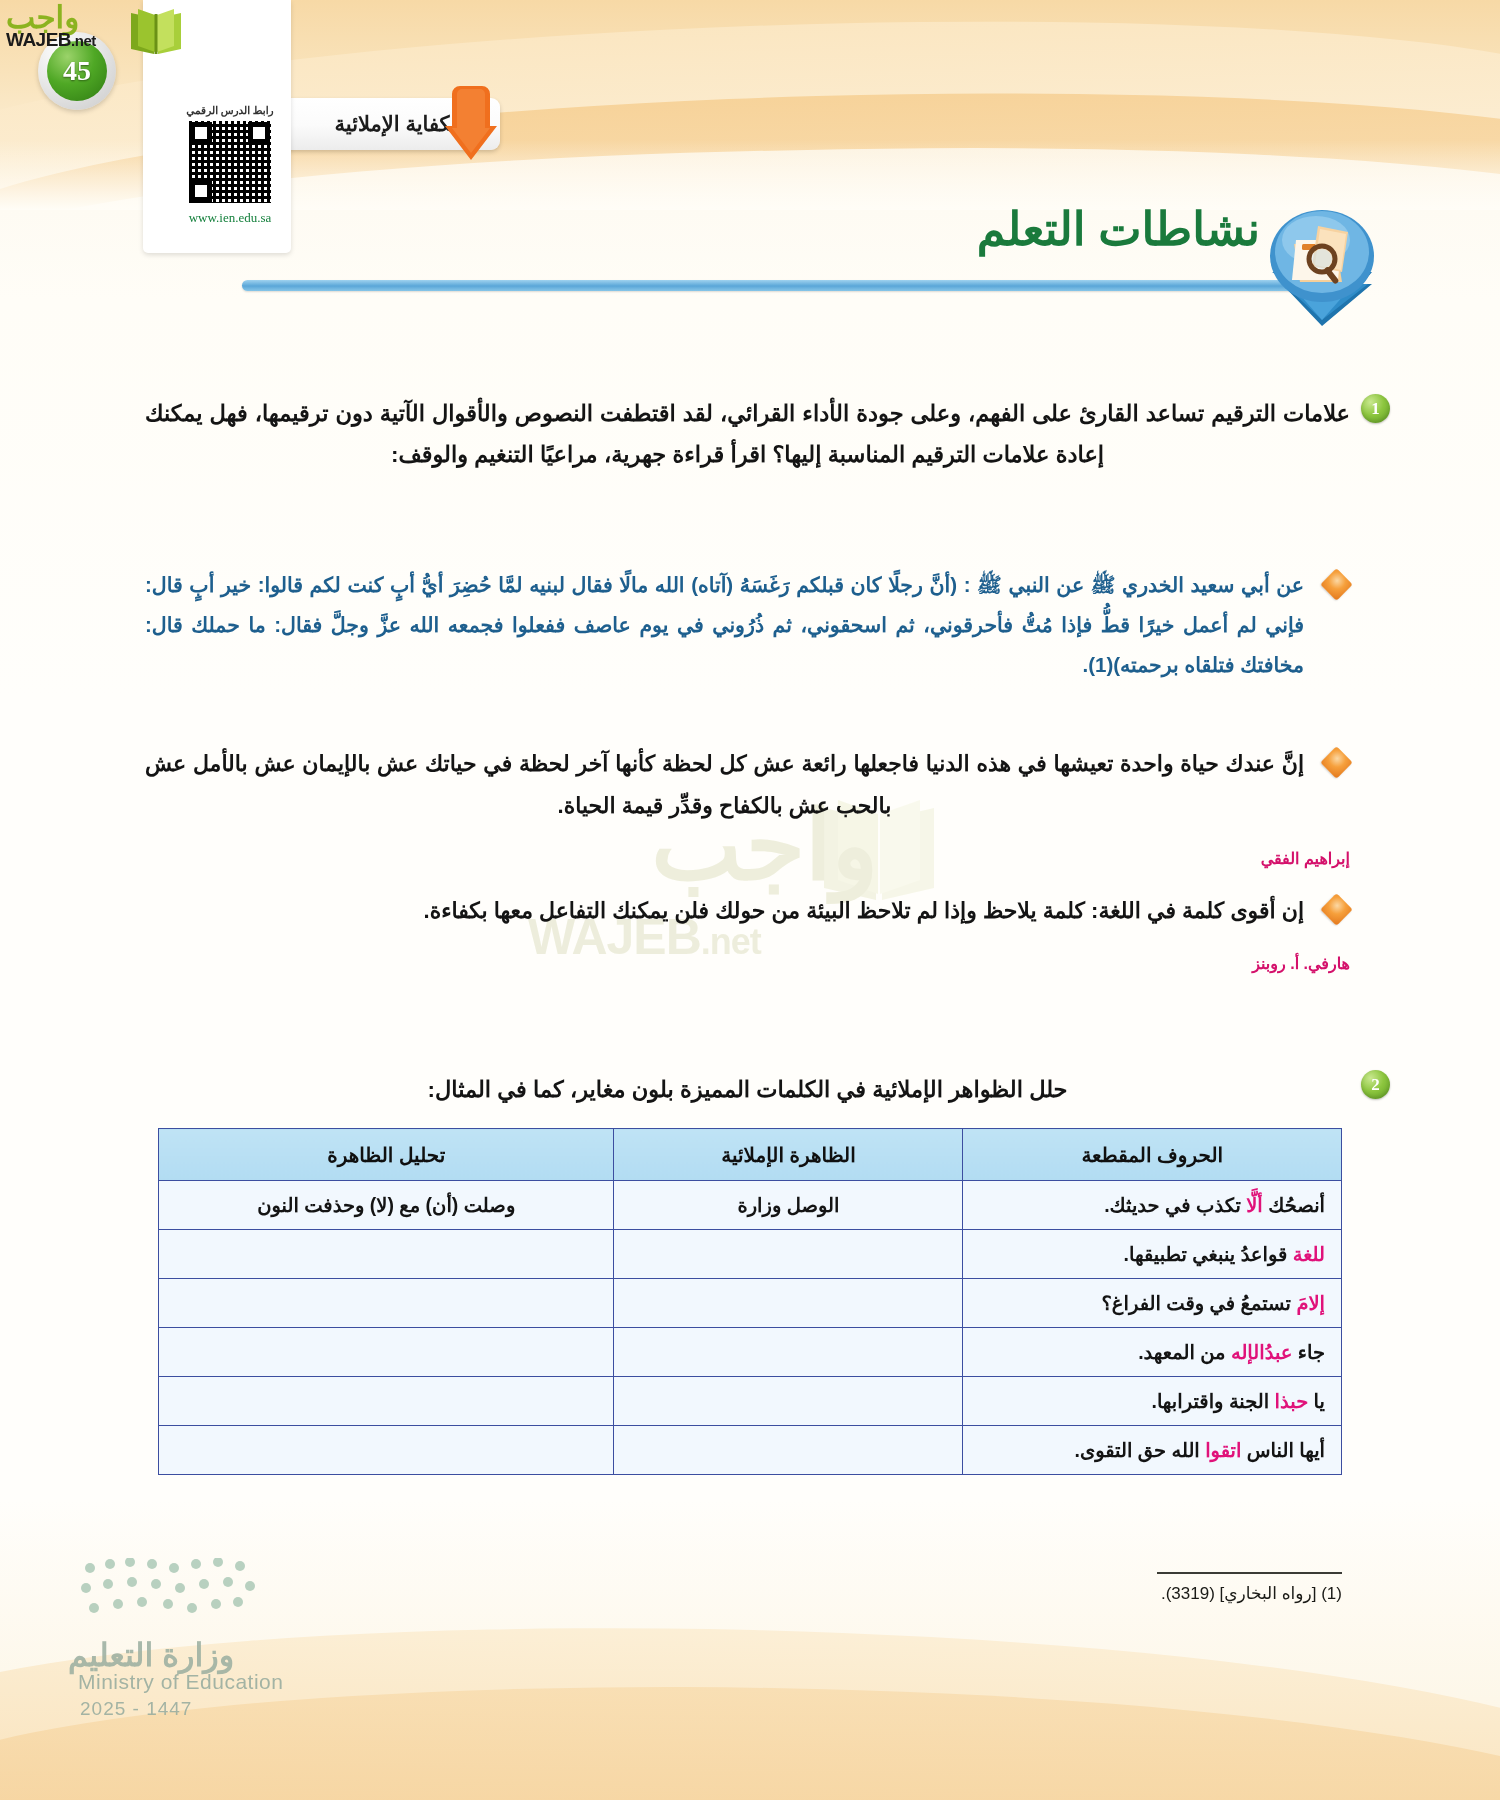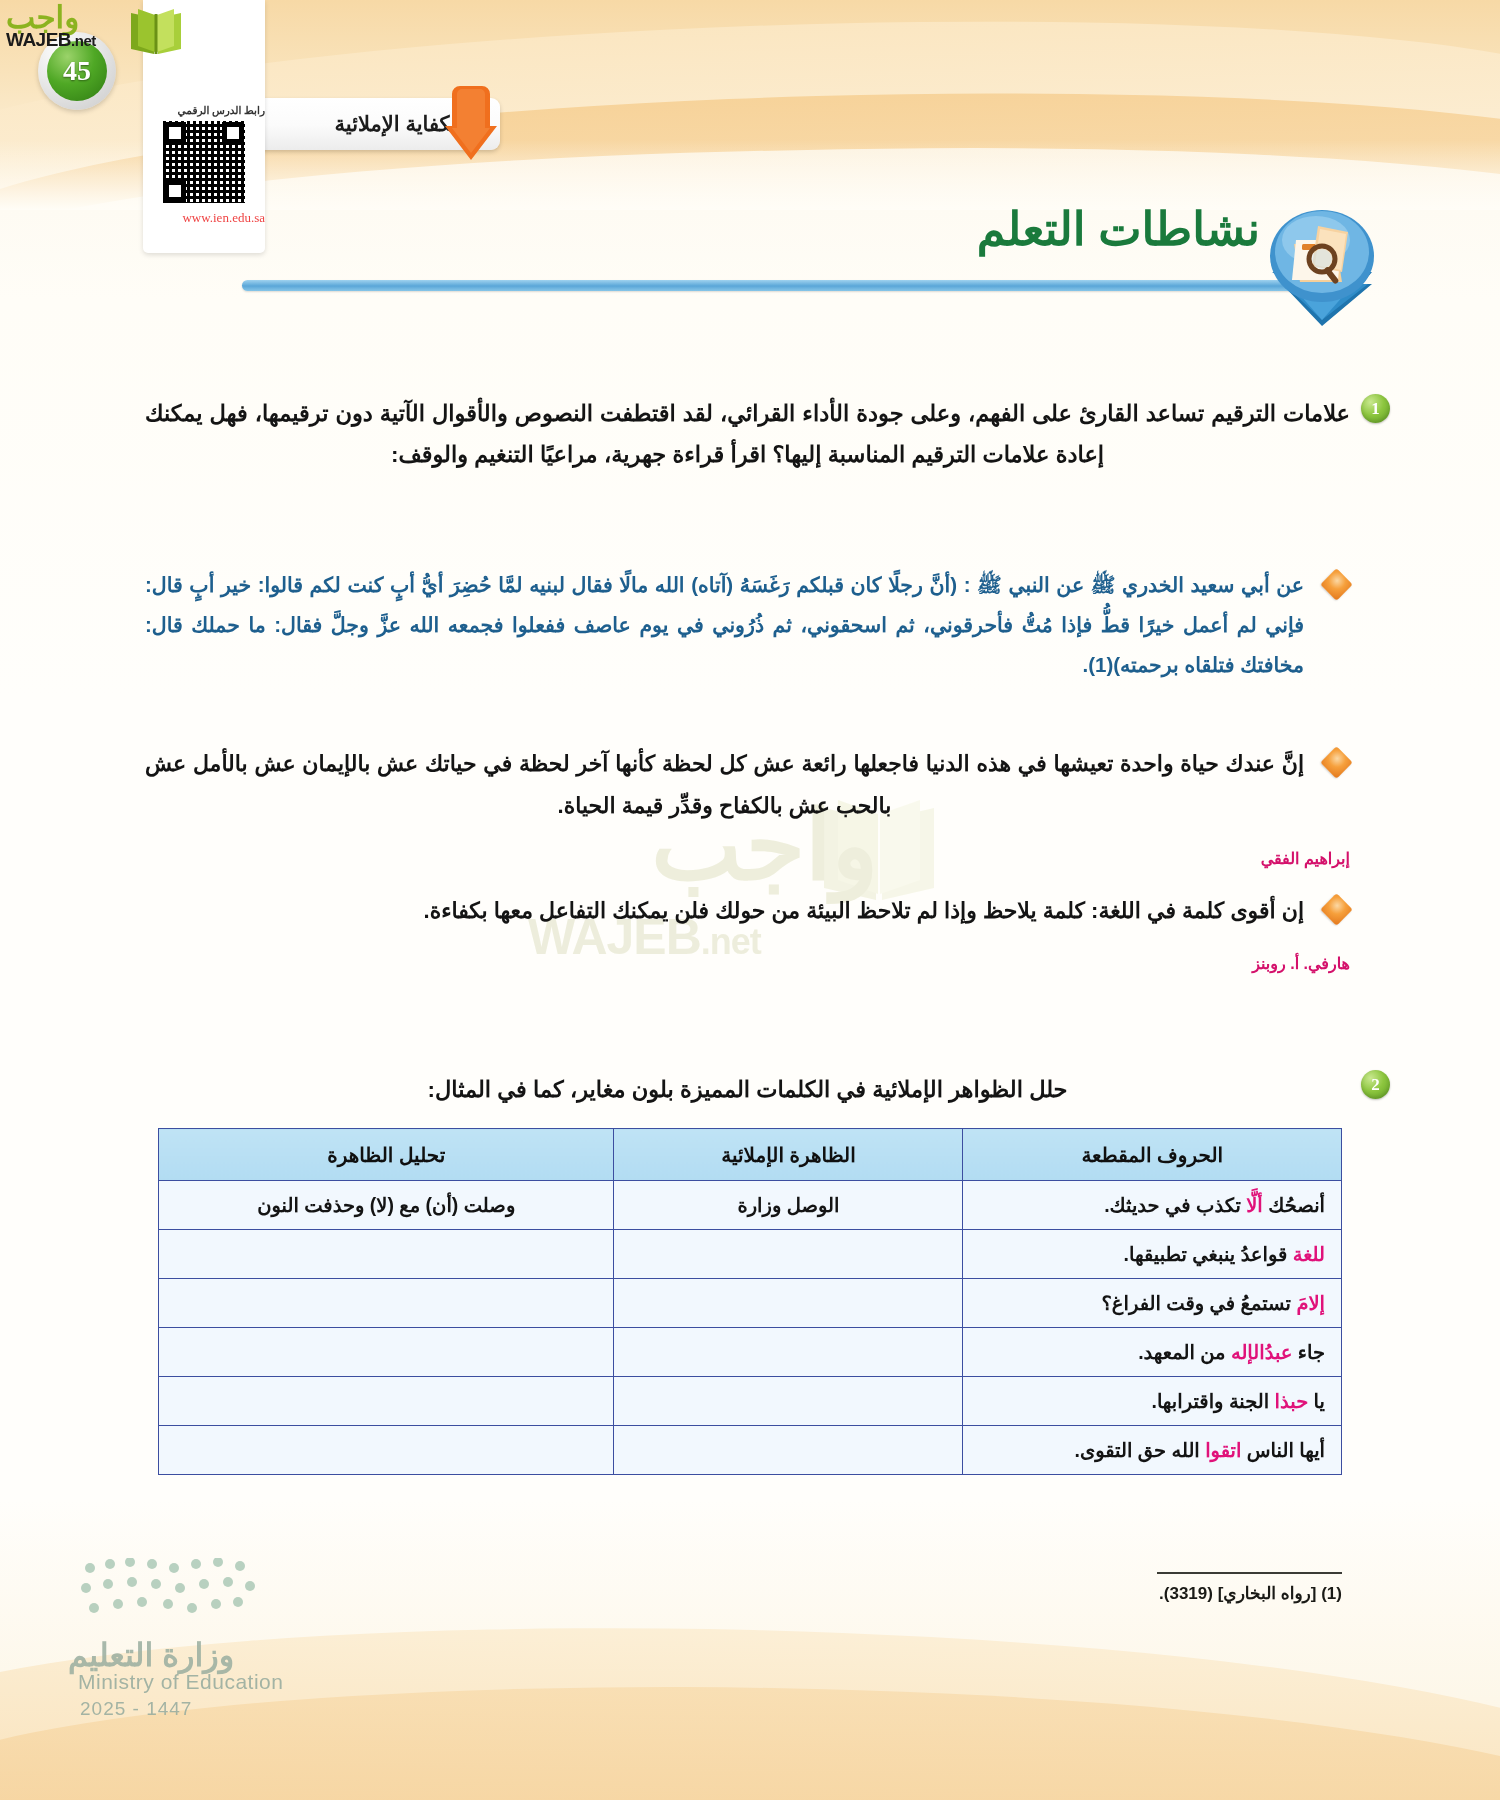--- a/index.html
+++ b/index.html
@@ -138,20 +138,22 @@
 
   
   .qr-card {
     position: absolute;
     top: 0; left: 143px;
     width: 122px; height: 253px;
     background: #ffffff;
     border-radius: 0 0 5px 5px;
     box-shadow: 0 2px 5px rgba(0,0,0,.13);
     z-index: 30;
+    text-align: center;
+    padding-left: 26px;
   }
   .qr-caption {
     font-size: 10.5px;
     color: #333;
     margin-top: 104px;
     font-family: "Liberation Serif", serif;
     font-weight: bold;
     letter-spacing: 0;
   }
   .qr-code {
@@ -171,21 +173,21 @@
     width: 22px; height: 22px;
     background: #fff;
     border: 5px solid #000;
     box-sizing: border-box;
   }
   .qr-code::before { top: 1px; left: 1px; }
   .qr-code::after  { top: 1px; right: 1px; }
   .qr-finder       { bottom: 1px; left: 1px; }
   .qr-url {
     font-size: 13px;
-    color: #ef4444;
+    color: #15803d;
     margin-top: 7px;
     font-family: "Liberation Serif", serif;
   }
 
   
   .competency-tab {
     position: absolute;
     top: 98px; right: 1000px;
     width: 246px; height: 52px;
     background: linear-gradient(to bottom, #ffffff 0%, #fbfbfb 52%, #ececec 100%);
@@ -394,21 +396,21 @@
   }
   .footnote-rule {
     width: 185px;
     height: 2px;
     background: #3b3b35;
     margin: 0 0 9px auto;
   }
   .footnote-text {
     font-size: 17px;
     color: #1a1a16;
-    font-weight: bold;
+    font-weight: normal;
     letter-spacing: -.2px;
     direction: rtl;
     text-align: right;
   }
 
   
   .moe-block {
     position: absolute;
     left: 58px;
     bottom: 52px;

